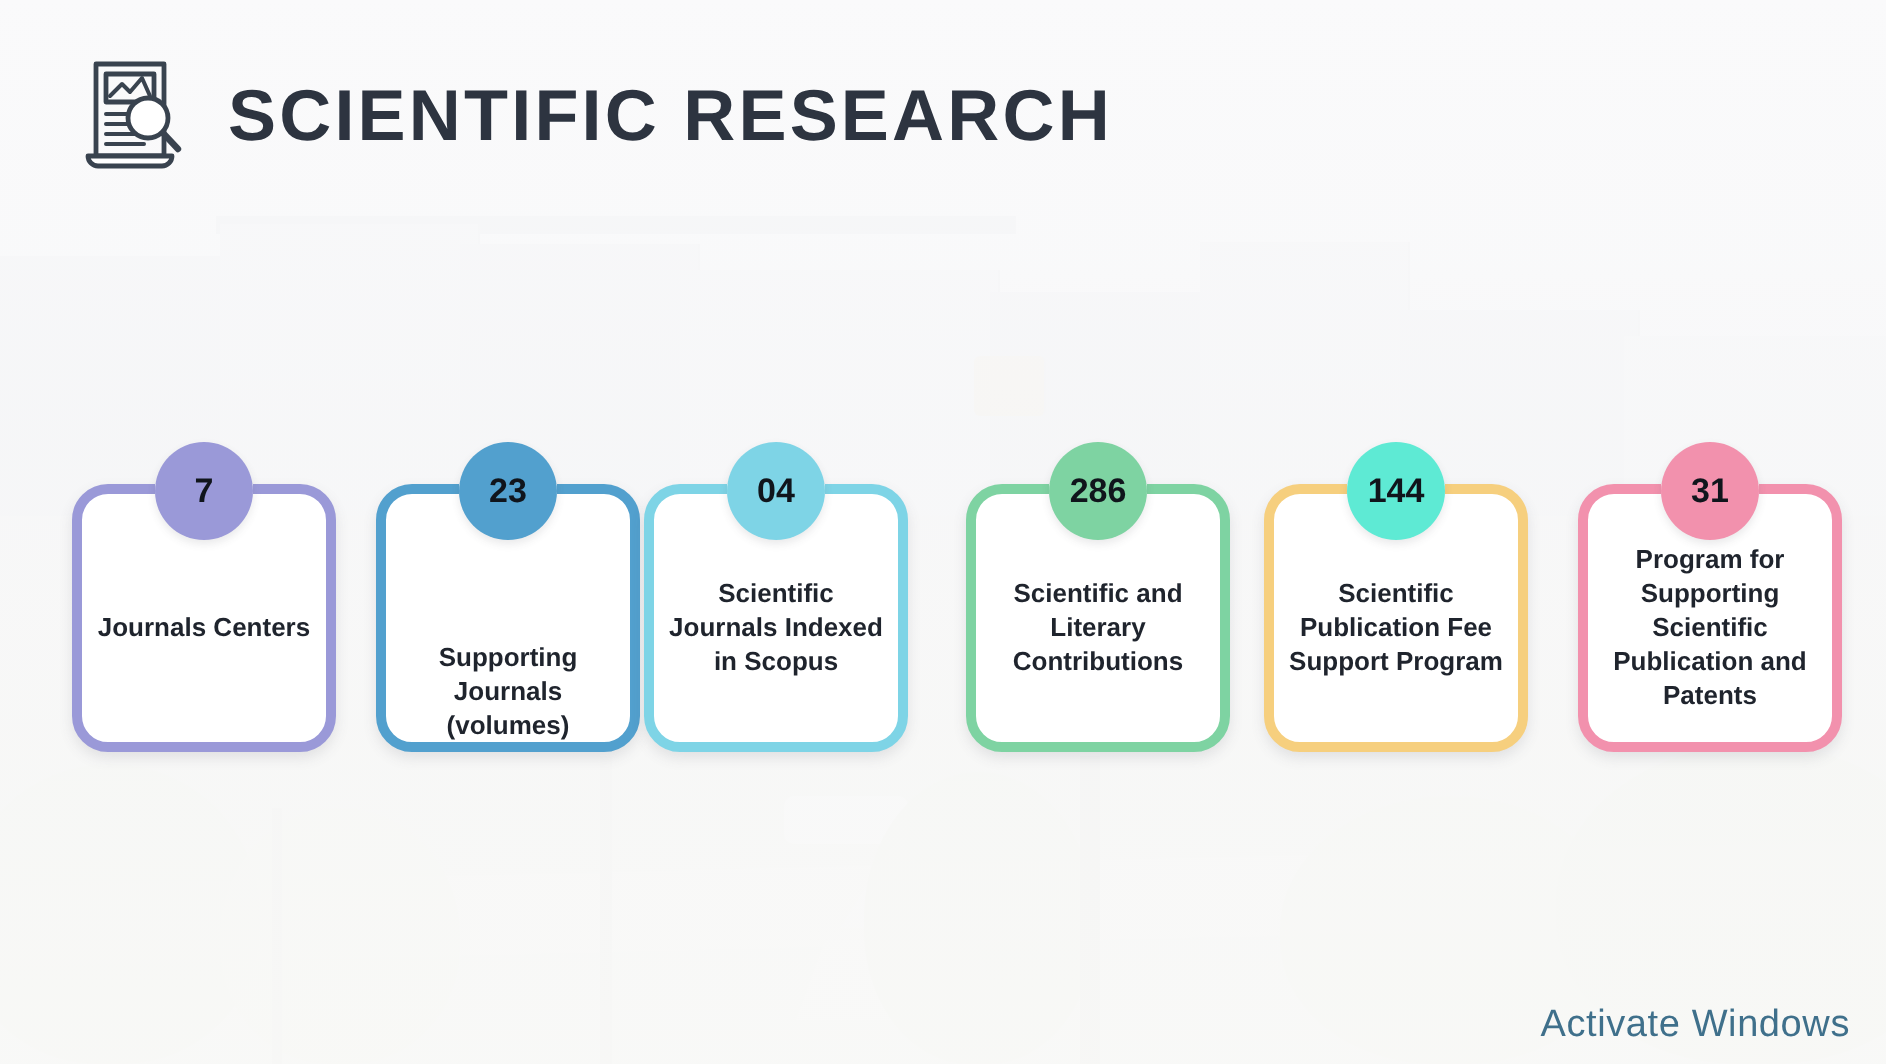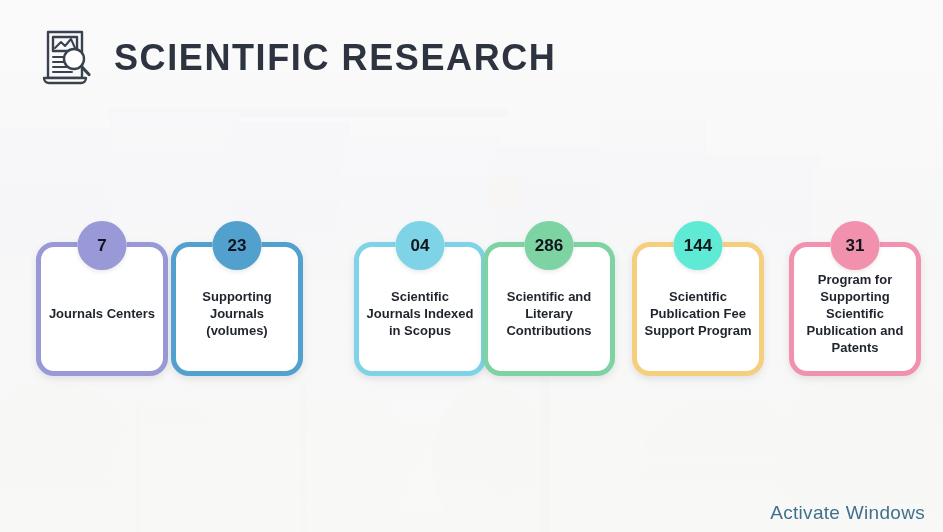--- a/index.html
+++ b/index.html
@@ -128,21 +128,21 @@
     display:flex; align-items:center; justify-content:center;
     font-size:17px; font-weight:bold; color:#10151c;
     z-index:3;
     box-shadow: 0 2px 4px rgba(70,70,80,.12);
   }
   .card-inner-mask {
     position:absolute; top:-5px; left:50%; transform:translateX(-50%);
     width:49px; height:8px; background:#fff; z-index:2;
   }
 
-  .c0 { left:36px;  } .c1 { left:171px; } .c2 { left:354px; }
+  .c0 { left:36px;  } .c1 { left:188px;align-items:flex-end; } .c2 { left:322px; }
   .c3 { left:483px; } .c4 { left:632px; } .c5 { left:789px; }
 
   
   .watermark {
     position:absolute; right:18px; bottom:8px;
     font-size:19px; color:#0c4a6e; opacity:.78;
     letter-spacing:.3px;
   }
 </style>
 </head>

